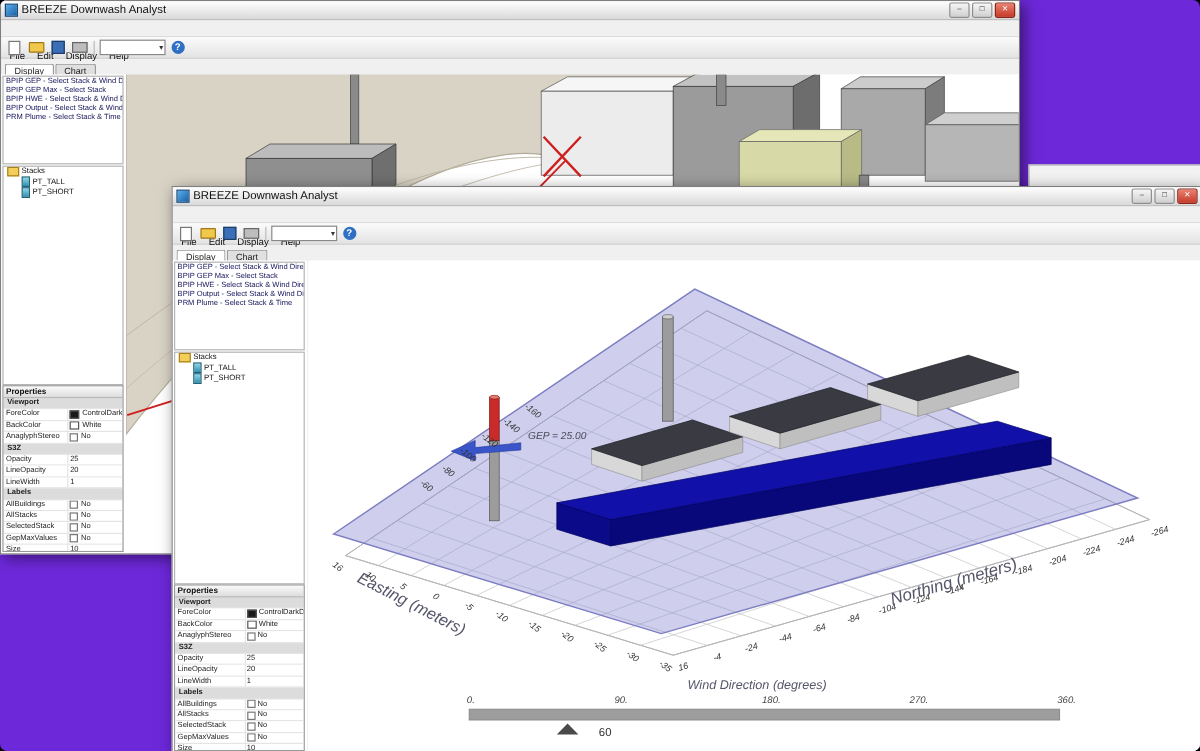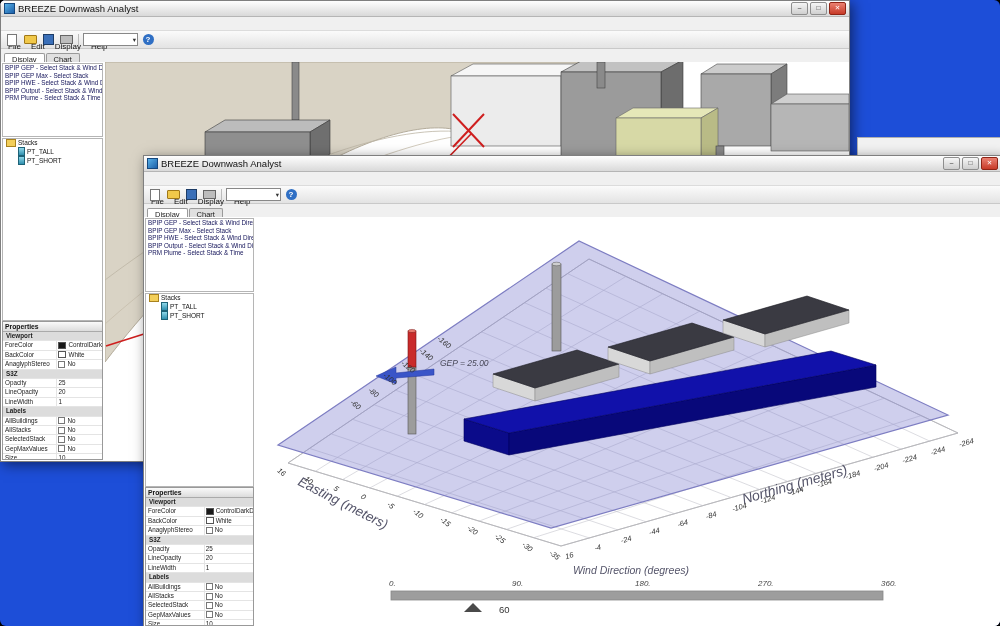--- a/index.html
+++ b/index.html
@@ -1,18 +1,18 @@
 <!DOCTYPE html>
 <html><head>
 <meta charset="utf-8">
 <style>
   html,body{margin:0;padding:0;}
   body{width:1000px;height:626px;background:#000;position:relative;overflow:hidden;
        font-family:"Liberation Sans", sans-serif;}
-  #stage{position:absolute;inset:0;background:#1d4ed8;border-radius:6px;overflow:hidden;}
+  #stage{position:absolute;inset:0;background:#6d28d9;border-radius:6px;overflow:hidden;}
 
   .window{position:absolute;background:#f0f0f0;border:1px solid #7f7f7f;
           box-shadow:3px 3px 12px rgba(0,0,0,.5);}
   #w1{left:0;top:0;width:848px;height:460px;}
   #w2{left:143px;top:155px;width:857px;height:471px;z-index:10;}
   .fragment{position:absolute;left:857px;top:137px;width:142px;height:18px;
             background:#f2f2f2;border:1px solid #b0b0b0;z-index:5;}
 
   .titlebar{height:15px;background:linear-gradient(#fefefe,#d9d9d9);
             border-bottom:1px solid #b5b5b5;display:flex;align-items:center;padding:0 3px;gap:3px;}

